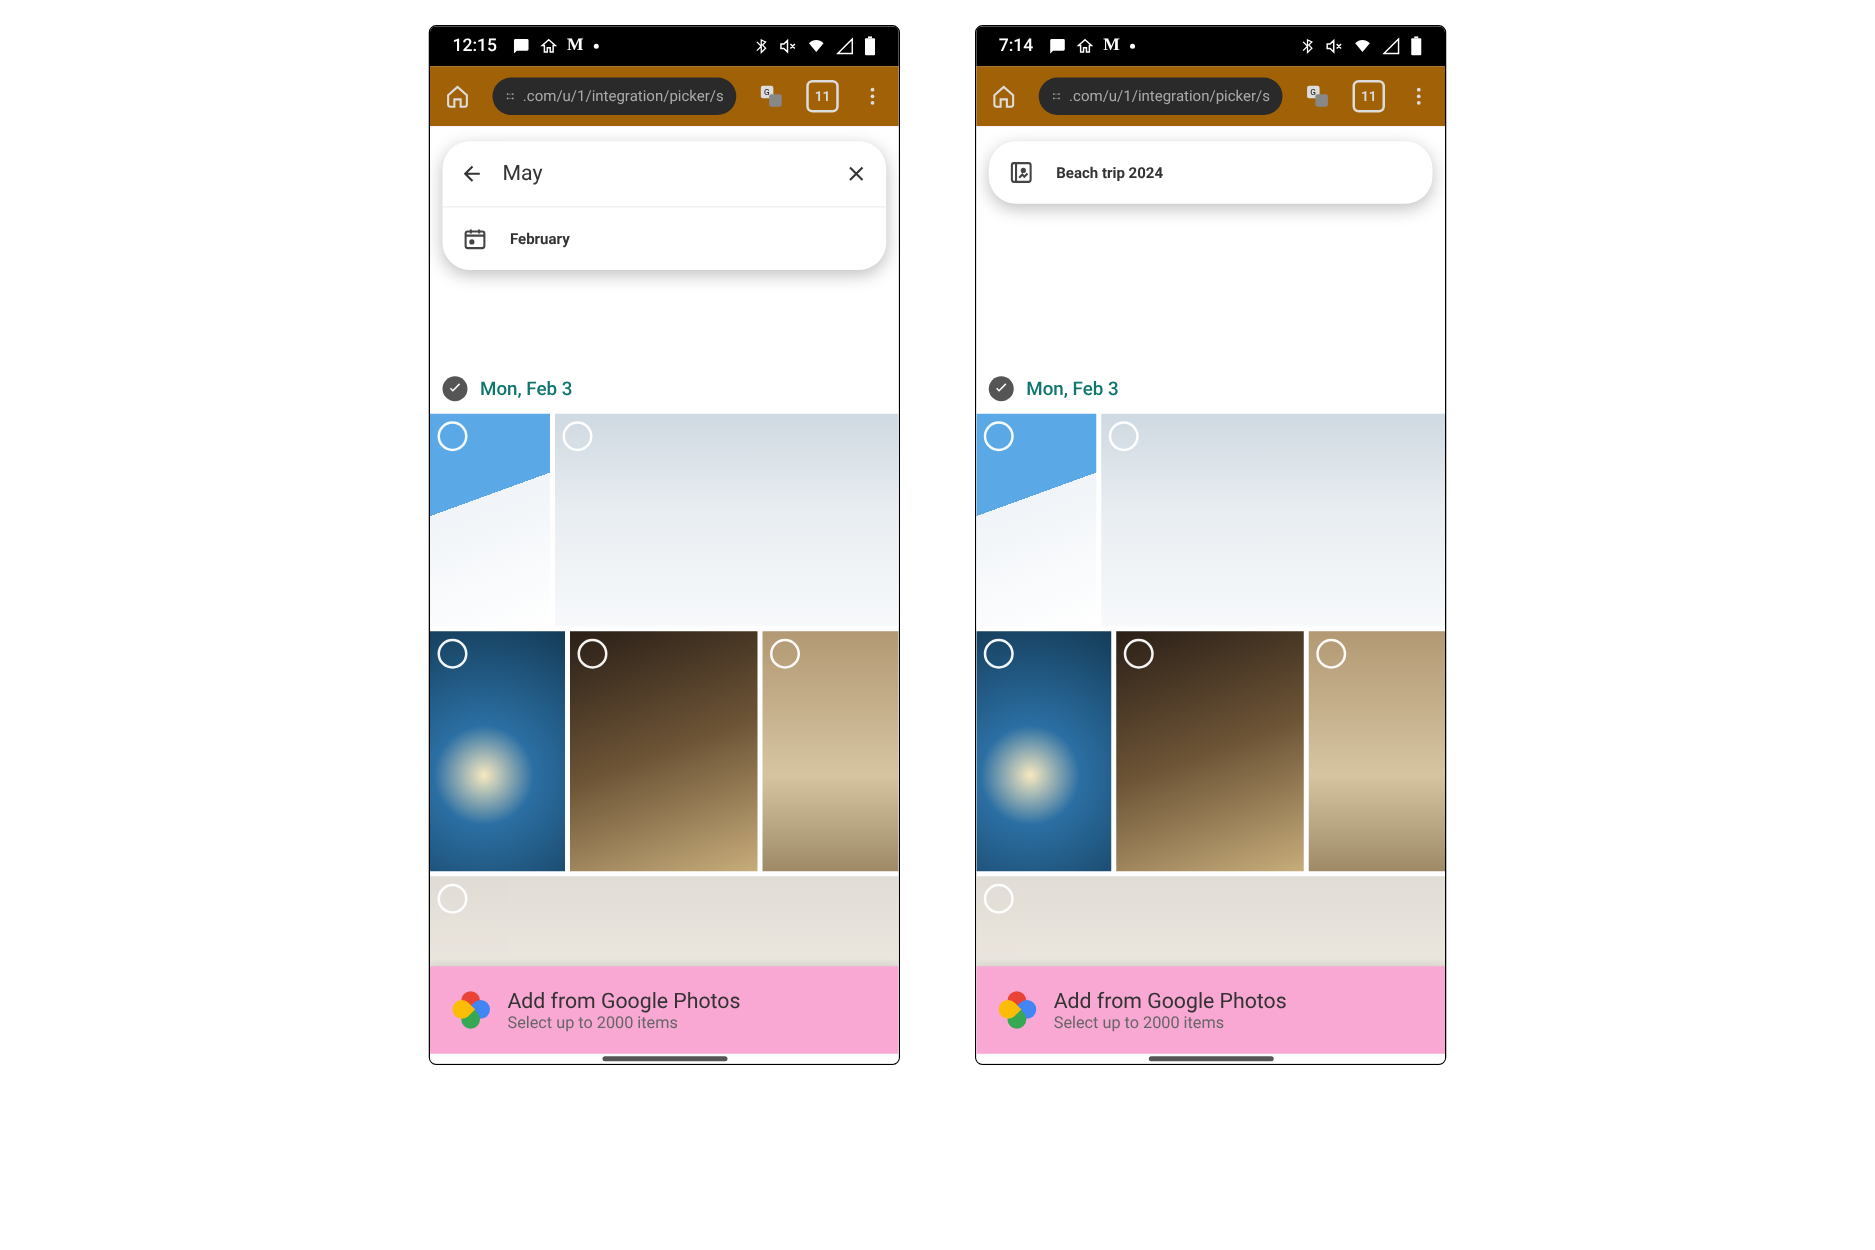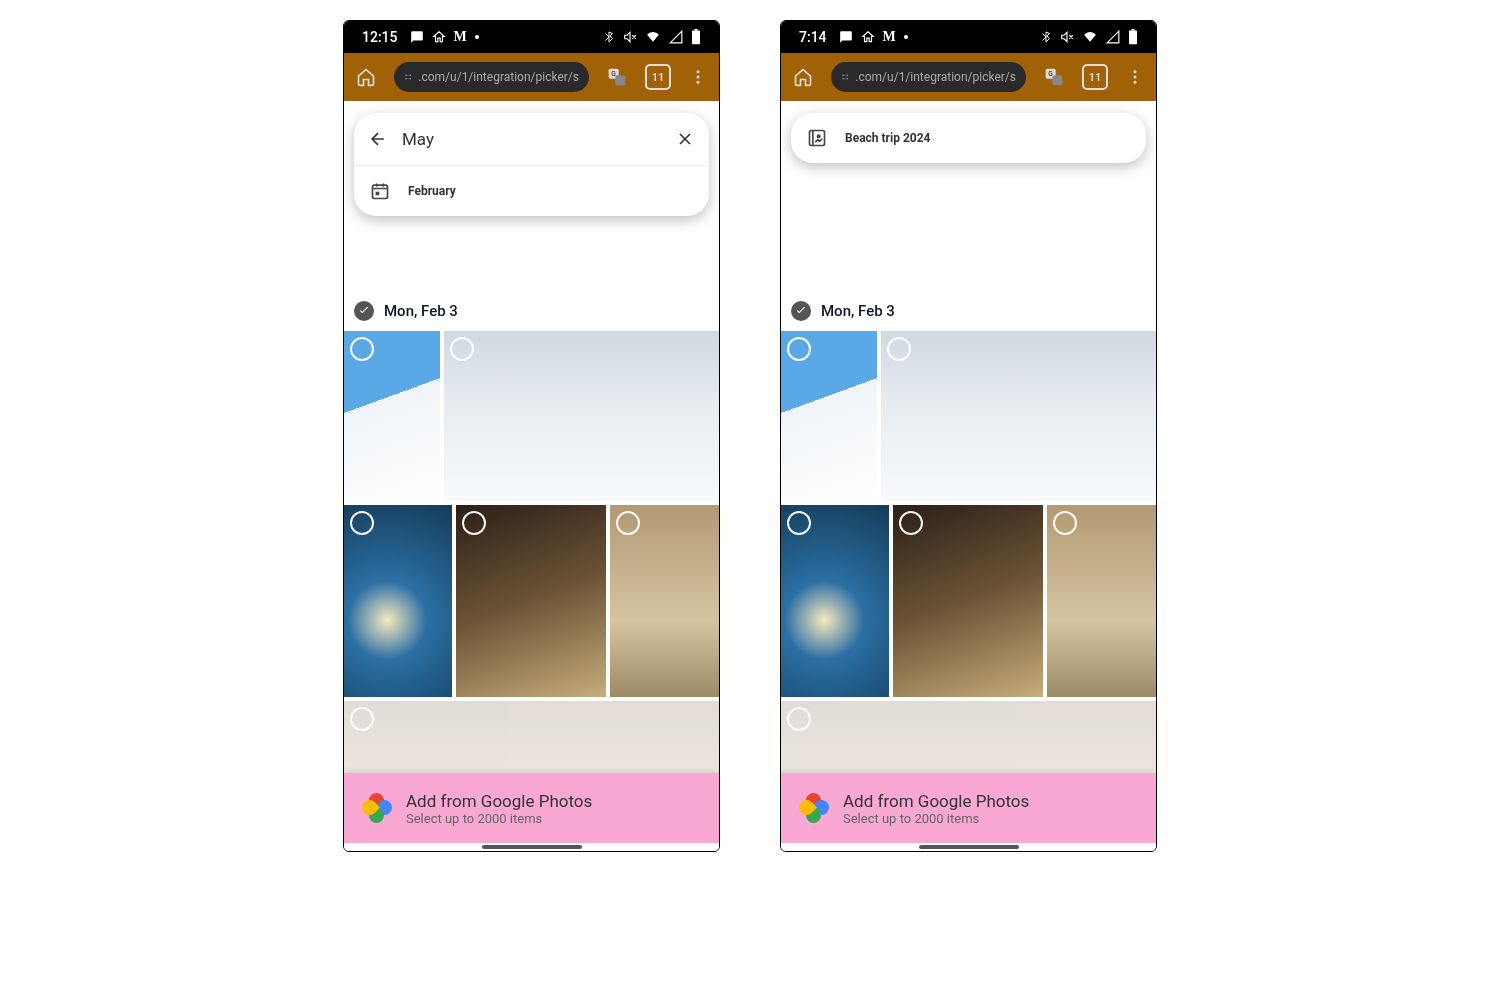--- a/index.html
+++ b/index.html
@@ -132,21 +132,21 @@
   .sugg svg { flex:none; }
 
   .date-header {
     position:absolute;
     top: 200px;
     left: 10px;
     display:flex;
     align-items:center;
     gap:10px;
     font-size:15px;
-    color:#0f172a;
+    color:#0f766e;
     font-weight:500;
   }
   .check-circle {
     width:20px; height:20px; border-radius:50%;
     background:#555;
     display:flex; align-items:center; justify-content:center;
   }
   .check-circle svg { fill:#fff; width:14px; height:14px;}
 
   .grid {

